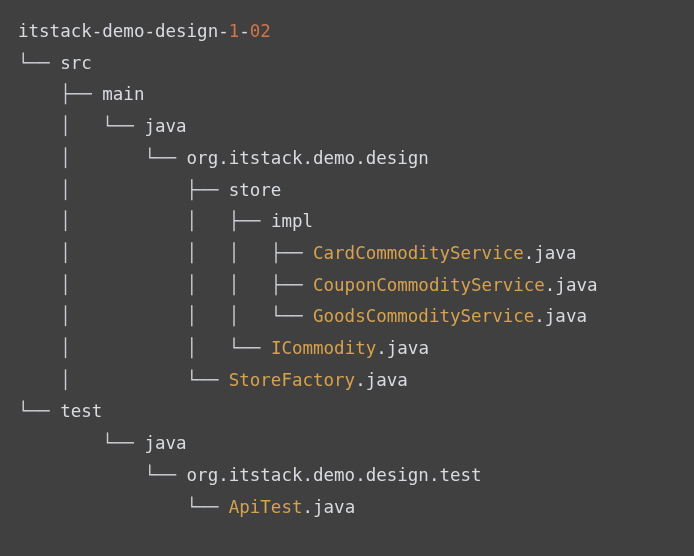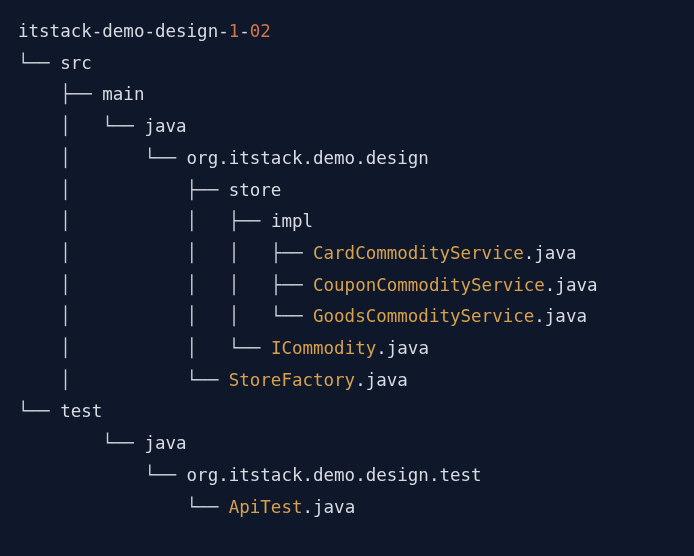--- a/index.html
+++ b/index.html
@@ -29,15 +29,15 @@
   }
   .line{white-space:pre;}
   .c-text{color:var(--c-text);}
   .c-tree{color:var(--c-tree);}
   .c-number{color:var(--c-number);}
   .c-file{color:var(--c-file);}
 </style>
 </head>
 <body style="background: rgb(40, 44, 54);">
 
-<div class="terminal" style="background: #0f172a;">
+<div class="terminal" style="background: #404040;">
   <pre class="tree"><div class="line"><span class="c-text">itstack-demo-design-</span><span class="c-number">1</span><span class="c-text">-</span><span class="c-number">02</span></div><div class="line"><span class="c-tree">└── </span><span class="c-text">src</span></div><div class="line"><span class="c-tree">    ├── </span><span class="c-text">main</span></div><div class="line"><span class="c-tree">    │   └── </span><span class="c-text">java</span></div><div class="line"><span class="c-tree">    │       └── </span><span class="c-text">org.itstack.demo.design</span></div><div class="line"><span class="c-tree">    │           ├── </span><span class="c-text">store</span></div><div class="line"><span class="c-tree">    │           │   ├── </span><span class="c-text">impl</span></div><div class="line"><span class="c-tree">    │           │   │   ├── </span><span class="c-file">CardCommodityService</span><span class="c-text">.java</span></div><div class="line"><span class="c-tree">    │           │   │   ├── </span><span class="c-file">CouponCommodityService</span><span class="c-text">.java</span></div><div class="line"><span class="c-tree">    │           │   │   └── </span><span class="c-file">GoodsCommodityService</span><span class="c-text">.java</span></div><div class="line"><span class="c-tree">    │           │   └── </span><span class="c-file">ICommodity</span><span class="c-text">.java</span></div><div class="line"><span class="c-tree">    │           └── </span><span class="c-file">StoreFactory</span><span class="c-text">.java</span></div><div class="line"><span class="c-tree">└── </span><span class="c-text">test</span></div><div class="line"><span class="c-tree">        └── </span><span class="c-text">java</span></div><div class="line"><span class="c-tree">            └── </span><span class="c-text">org.itstack.demo.design.test</span></div><div class="line"><span class="c-tree">                └── </span><span class="c-file">ApiTest</span><span class="c-text">.java</span></div></pre>
 </div>
 
 </body></html>

